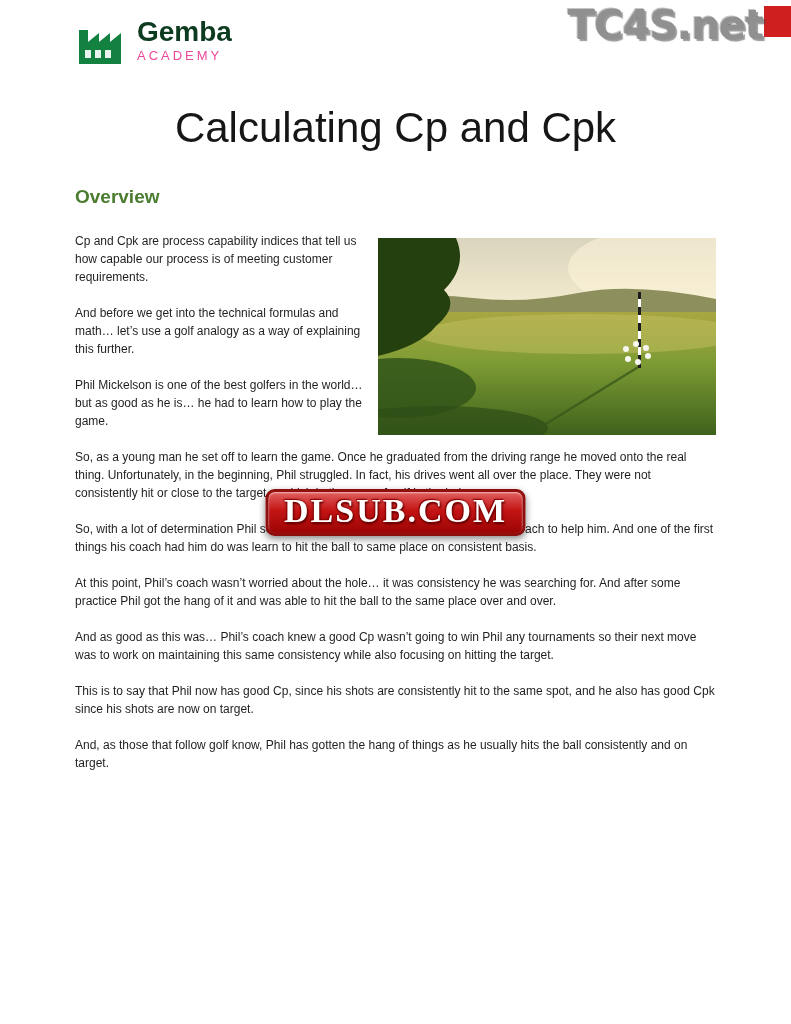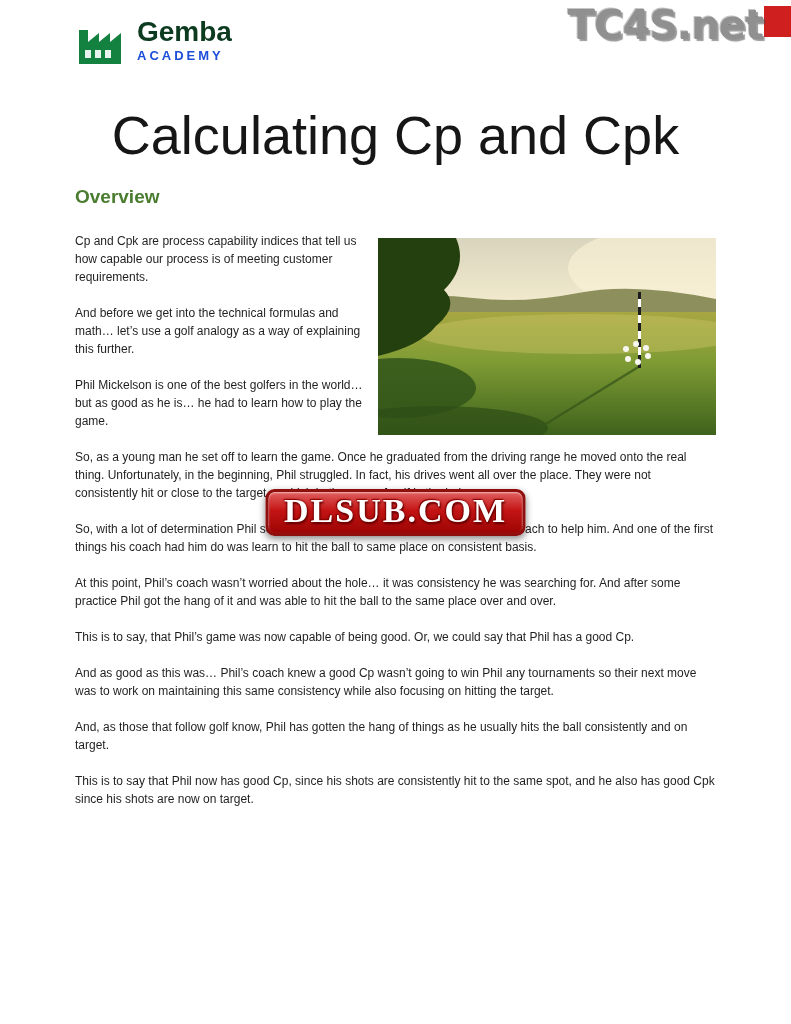--- a/index.html
+++ b/index.html
@@ -10,37 +10,37 @@
     font-family:"Liberation Sans",sans-serif;
     color:#1f1f1f;
     overflow:hidden;
   }
 
   
   .logo{position:absolute;top:18px;left:75px;display:flex;align-items:flex-start;}
   .logo-icon{display:block;margin-right:8px;margin-top:2px;}
   .logo-text{display:flex;flex-direction:column;line-height:1;}
   .logo-name{font-size:28px;font-weight:bold;color:#0d3b20;letter-spacing:0;}
-  .logo-sub{font-size:13px;font-weight:bold;color:#1d4ed8;letter-spacing:3px;margin-top:3px;}
+  .logo-sub{font-size:13px;font-weight:normal;color:#ec4899;letter-spacing:3px;margin-top:3px;}
 
   
   .red-box{position:absolute;top:6px;right:0;width:27px;height:31px;background:#cf1f1f;}
   .wm-top{
     position:absolute;top:2px;right:28px;
     font-family:"DejaVu Sans",sans-serif;
     font-weight:bold;font-size:40px;letter-spacing:-1px;
     color:#909090;
     text-shadow:2px 2px 1px rgba(70,70,70,.55), -1px -1px 0 #c6c6c6;
   }
 
   
   .doc-title{
     position:absolute;top:104px;left:0;width:100%;
     margin:0;text-align:center;
-    font-size:54px;font-weight:400;color:#161616;
+    font-size:42px;font-weight:400;color:#161616;
   }
   .section-heading{
     position:absolute;top:186px;left:75px;
     margin:0;font-size:19px;font-weight:bold;color:#4a7c2f;
   }
 
   
   .content{
     position:absolute;top:232px;left:75px;width:641px;
     font-size:12px;line-height:18px;color:#1f1f1f;
@@ -146,24 +146,23 @@
         <circle cx="270" cy="118" r="3" fill="#f7f7f2"></circle>
       </svg>
     </div>
 
     <p>Cp and Cpk are process capability indices that tell us how capable our process is of meeting customer requirements.</p>
     <p>And before we get into the technical formulas and math… let’s use a golf analogy as a way of explaining this further.</p>
     <p>Phil Mickelson is one of the best golfers in the world… but as good as he is… he had to learn how to play the game.</p>
     <p class="clear">So, as a young man he set off to learn the game.  Once he graduated from the driving range he moved onto the real thing.  Unfortunately, in the beginning, Phil struggled.  In fact, his drives went all over the place.  They were not consistently hit or close to the target… which in the case of golf is the hole.</p>
     <p>So, with a lot of determination Phil set off to improve his game.  As such he hired a coach to help him.  And one of the first things his coach had him do was learn to hit the ball to same place on consistent basis.</p>
     <p>At this point, Phil’s coach wasn’t worried about the hole… it was consistency he was searching for.  And after some practice Phil got the hang of it and was able to hit the ball to the same place over and over.</p>
-    <p>This is to say, that Phil’s game was now capable of being good.  Or, we could say that Phil has a good Cp.</p>
     <p>And as good as this was… Phil’s coach knew a good Cp wasn’t going to win Phil any tournaments so their next move was to work on maintaining this same consistency while also focusing on hitting the target.</p>
+    <p>This is to say that Phil now has good Cp, since his shots are consistently hit to the same spot, and he also has good Cpk since his shots are now on target.</p>
     <p>And, as those that follow golf know, Phil has gotten the hang of things as he usually hits the ball consistently and on target.</p>
-    <p>This is to say that Phil now has good Cp, since his shots are consistently hit to the same spot, and he also has good Cpk since his shots are now on target.</p>
   </div>
 
   <div class="dlsub">
     <span>DLSUB.COM</span>
   </div>
 
   <div class="footer">
     <span>7. Calculating Cp and Cpk</span>
     <span>Page 1</span>
   </div>

